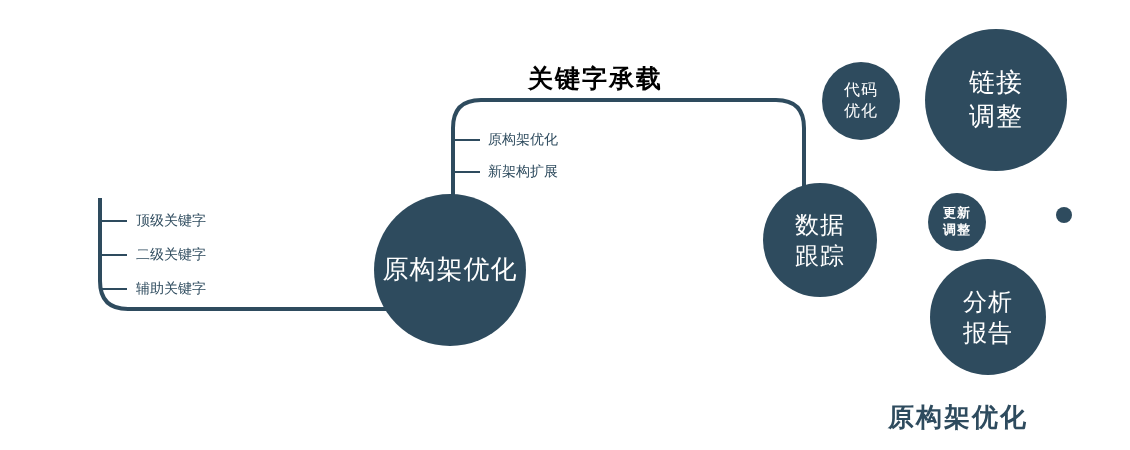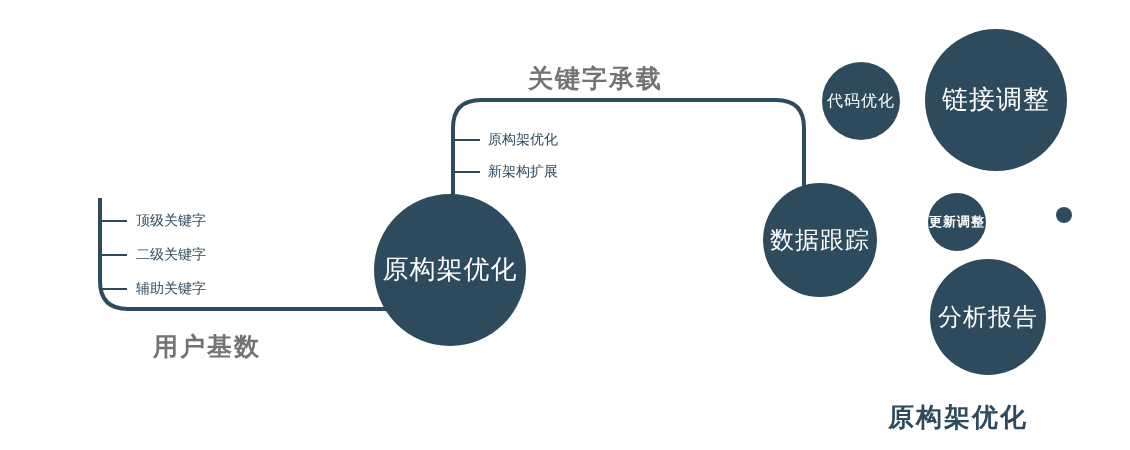--- a/index.html
+++ b/index.html
@@ -32,37 +32,37 @@
     fill: none;
     stroke: #2e4b5e;
     stroke-width: 2;
   }
   .node {
     position: absolute;
     border-radius: 50%;
     background: #2e4b5e;
     color: #ffffff;
     display: flex;
-    flex-direction: row;
+    flex-direction: column;
     align-items: center;
     justify-content: center;
     line-height: 1.3;
     letter-spacing: 1px;
   }
   .node-traffic   { left: 30px;  top: 60px;  width: 145px; height: 145px; font-size: 26px; }
   .node-structure { left: 374px; top: 194px; width: 152px; height: 152px; font-size: 26px; }
   .node-tracking  { left: 763px; top: 183px; width: 114px; height: 114px; font-size: 24px; }
   .node-code      { left: 822px; top: 62px;  width: 78px;  height: 78px;  font-size: 16px; }
   .node-link      { left: 925px; top: 29px;  width: 142px; height: 142px; font-size: 26px; }
   .node-update    { left: 928px; top: 193px; width: 58px;  height: 58px;  font-size: 13px; font-weight: bold; }
   .node-report    { left: 930px; top: 259px; width: 116px; height: 116px; font-size: 24px; }
   .node-dot       { left: 1056px; top: 207px; width: 16px; height: 16px; }
   .edge-label {
     position: absolute;
-    color: #737373;
+    color: #000000;
     font-weight: bold;
     font-size: 25px;
     letter-spacing: 2px;
     white-space: nowrap;
     text-align: right;
   }
   .edge-label-userbase { left: 153px; top: 330px; }
   .edge-label-keyword  { left: 528px; top: 62px; }
   .branch-label {
     position: absolute;
@@ -126,21 +126,20 @@
     <span>调整</span>
   </div>
 
   <div class="node node-dot"></div>
 
   <div class="node node-report">
     <span>分析</span>
     <span>报告</span>
   </div>
 
-  <div class="edge-label edge-label-userbase">用户基数</div>
 
   <div class="edge-label edge-label-keyword">关键字承载</div>
 
   <div class="branch-label branch-top">顶级关键字</div>
   <div class="branch-label branch-mid">二级关键字</div>
   <div class="branch-label branch-aux">辅助关键字</div>
   <div class="branch-label branch-orig">原构架优化</div>
   <div class="branch-label branch-new">新架构扩展</div>
 
   <div class="caption">原构架优化</div>

